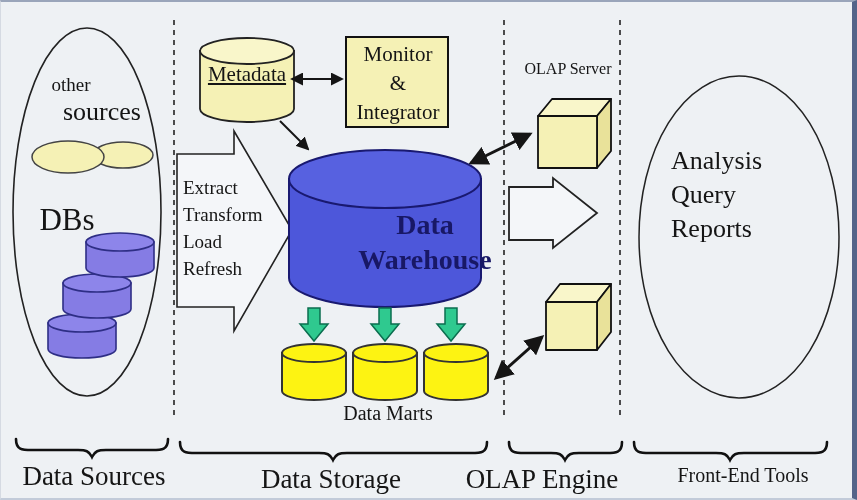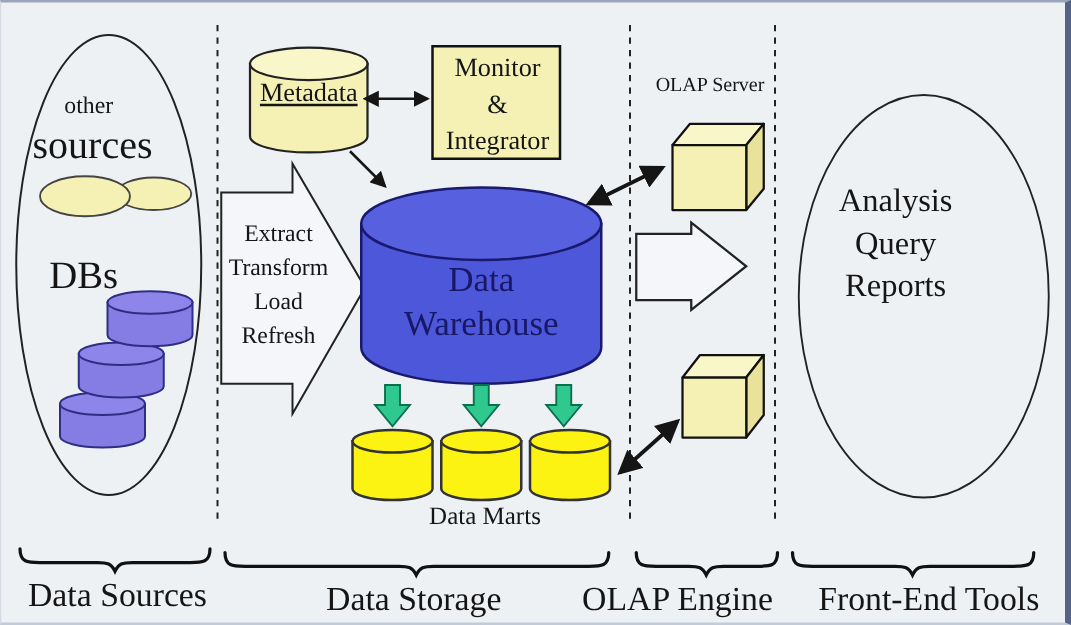--- a/index.html
+++ b/index.html
@@ -6,24 +6,24 @@
   #stage {
     position:relative; width:857px; height:500px; box-sizing:border-box;
     background:#eef1f4; overflow:hidden;
     border-top:2px solid #9aa5ba; border-right:5px solid #546489;
     border-bottom:2px solid #c2cbd9; border-left:1px solid #d5dae2;
     font-family:"Liberation Serif","DejaVu Serif",serif;
   }
   svg.layer { position:absolute; left:0; top:0; }
   .lbl {
     position:absolute; color:#151515; white-space:nowrap;
-    font-family:"Liberation Serif","DejaVu Serif",serif; line-height:1.15;text-align:center;
+    font-family:"Liberation Serif","DejaVu Serif",serif; line-height:1.15;
   }
   .center { text-align:center; }
-  .wh-text { color:#181866; font-weight:400; }
+  .wh-text { color:#181866; font-weight:700;padding-left:40px; }
 </style>
 </head>
 <body>
 
 <div id="stage">
 
   <svg class="layer" width="851" height="496" viewBox="0 0 851 496">
     <defs>
       <marker id="ah" viewBox="0 0 10 10" refX="8.5" refY="5" markerWidth="6.5" markerHeight="6.5" orient="auto-start-reverse">
         <path d="M0,0 L10,5 L0,10 z" fill="#151515"></path>
@@ -103,21 +103,21 @@
 
     <ellipse cx="738" cy="235" rx="100" ry="161" fill="none" stroke="#222" stroke-width="1.5"></ellipse>
 
     <path d="M 15,437 C 15,448 21,448 31,448 L 77,448 C 85,448 88,449 91,455 C 94,449 97,448 105,448 L 151,448 C 161,448 167,448 167,437" fill="none" stroke="#111" stroke-width="2.6" stroke-linecap="round"></path>
     <path d="M 179,440 C 179,451 185,451 195,451 L 318,451 C 326,451 329,452 332,458 C 335,452 338,451 346,451 L 470,451 C 480,451 486,451 486,440" fill="none" stroke="#111" stroke-width="2.6" stroke-linecap="round"></path>
     <path d="M 508,440 C 508,451 514,451 524,451 L 550,451 C 558,451 561,452 564,458 C 567,452 570,451 578,451 L 605,451 C 615,451 621,451 621,440" fill="none" stroke="#111" stroke-width="2.6" stroke-linecap="round"></path>
     <path d="M 633,440 C 633,451 639,451 649,451 L 715,451 C 723,451 726,452 729,458 C 732,452 735,451 743,451 L 810,451 C 820,451 826,451 826,440" fill="none" stroke="#111" stroke-width="2.6" stroke-linecap="round"></path>
   </svg>
 
   <div class="lbl center" style="left:35px;top:72px;width:70px;font-size:19px;">other</div>
-  <div class="lbl center" style="left:18px;top:95px;width:110px;font-size:32px;">sources</div>
+  <div class="lbl center" style="left:46px;top:95px;width:110px;font-size:26px;">sources</div>
   <div class="lbl center" style="left:28px;top:200px;width:76px;font-size:31px;text-align:center;">DBs</div>
 
   <div class="lbl center" style="left:198px;top:60px;width:96px;font-size:21px;text-decoration:underline;">Metadata</div>
 
   <div class="lbl center" style="left:345px;top:38px;width:104px;font-size:21px;line-height:29px;">
     <div>Monitor</div>
     <div>&amp;</div>
     <div>Integrator</div>
   </div>
 
@@ -139,15 +139,15 @@
 
   <div class="lbl" style="left:670px;top:142px;font-size:26px;line-height:34px;">
     <div>Analysis</div>
     <div>Query</div>
     <div>Reports</div>
   </div>
 
   <div class="lbl center" style="left:13px;top:459px;width:160px;font-size:27px;">Data Sources</div>
   <div class="lbl center" style="left:228px;top:462px;width:204px;font-size:27px;">Data Storage</div>
   <div class="lbl center" style="left:439px;top:462px;width:204px;font-size:27px;">OLAP Engine</div>
-  <div class="lbl center" style="left:630px;top:462px;width:224px;font-size:27px;">Front-End Tools</div>
+  <div class="lbl center" style="left:630px;top:462px;width:224px;font-size:20px;">Front-End Tools</div>
 
 </div>
 
 </body></html>

